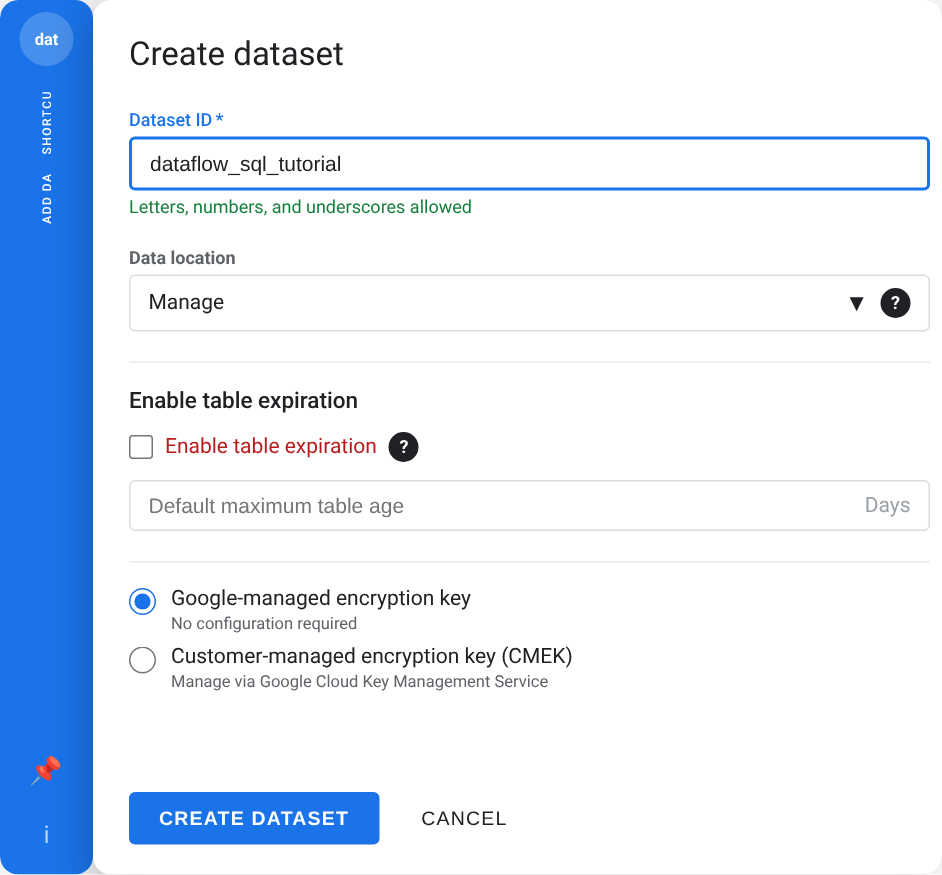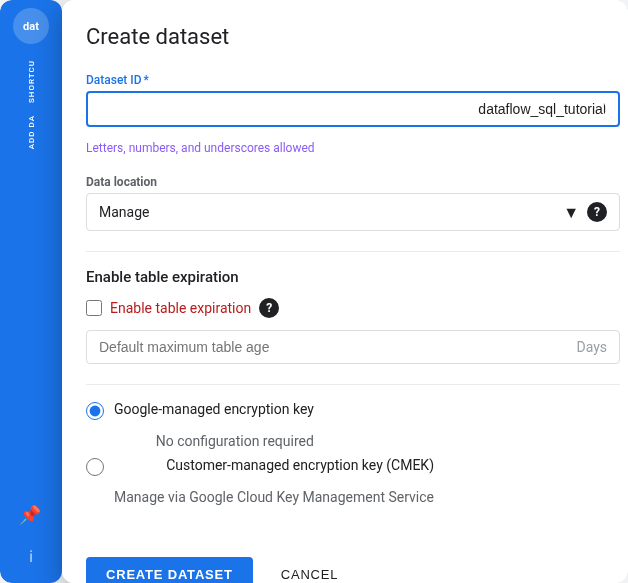--- a/index.html
+++ b/index.html
@@ -126,27 +126,26 @@
       align-items: center;
     }
 
     .text-input {
       border: none;
       outline: none;
       font-size: 14px;
       color: #202124;
       width: 100%;
       background: transparent;
-      text-align: right;
     }
 
     .field-hint {
       font-size: 12px;
-      color: #8b5cf6;
-      margin-top: 14px;
+      color: #15803d;
+      margin-top: 4px;
     }
 
     
     .dropdown-wrapper {
       border: 1px solid #dadce0;
       border-radius: 4px;
       padding: 8px 12px;
       display: flex;
       align-items: center;
       justify-content: space-between;
@@ -256,32 +255,31 @@
       height: 18px;
       cursor: pointer;
       accent-color: #1a73e8;
       margin-top: 1px;
       flex-shrink: 0;
     }
 
     .radio-content {
       display: flex;
       flex-direction: column;
-      align-items: flex-end;
     }
 
     .radio-label {
       font-size: 14px;
       color: #202124;
     }
 
     .radio-hint {
-      font-size: 14px;
+      font-size: 11px;
       color: #5f6368;
-      margin-top: 16px;
+      margin-top: 2px;
     }
 
     
     .dialog-footer {
       padding: 16px 24px 20px 24px;
       display: flex;
       align-items: center;
       gap: 12px;
     }
 

